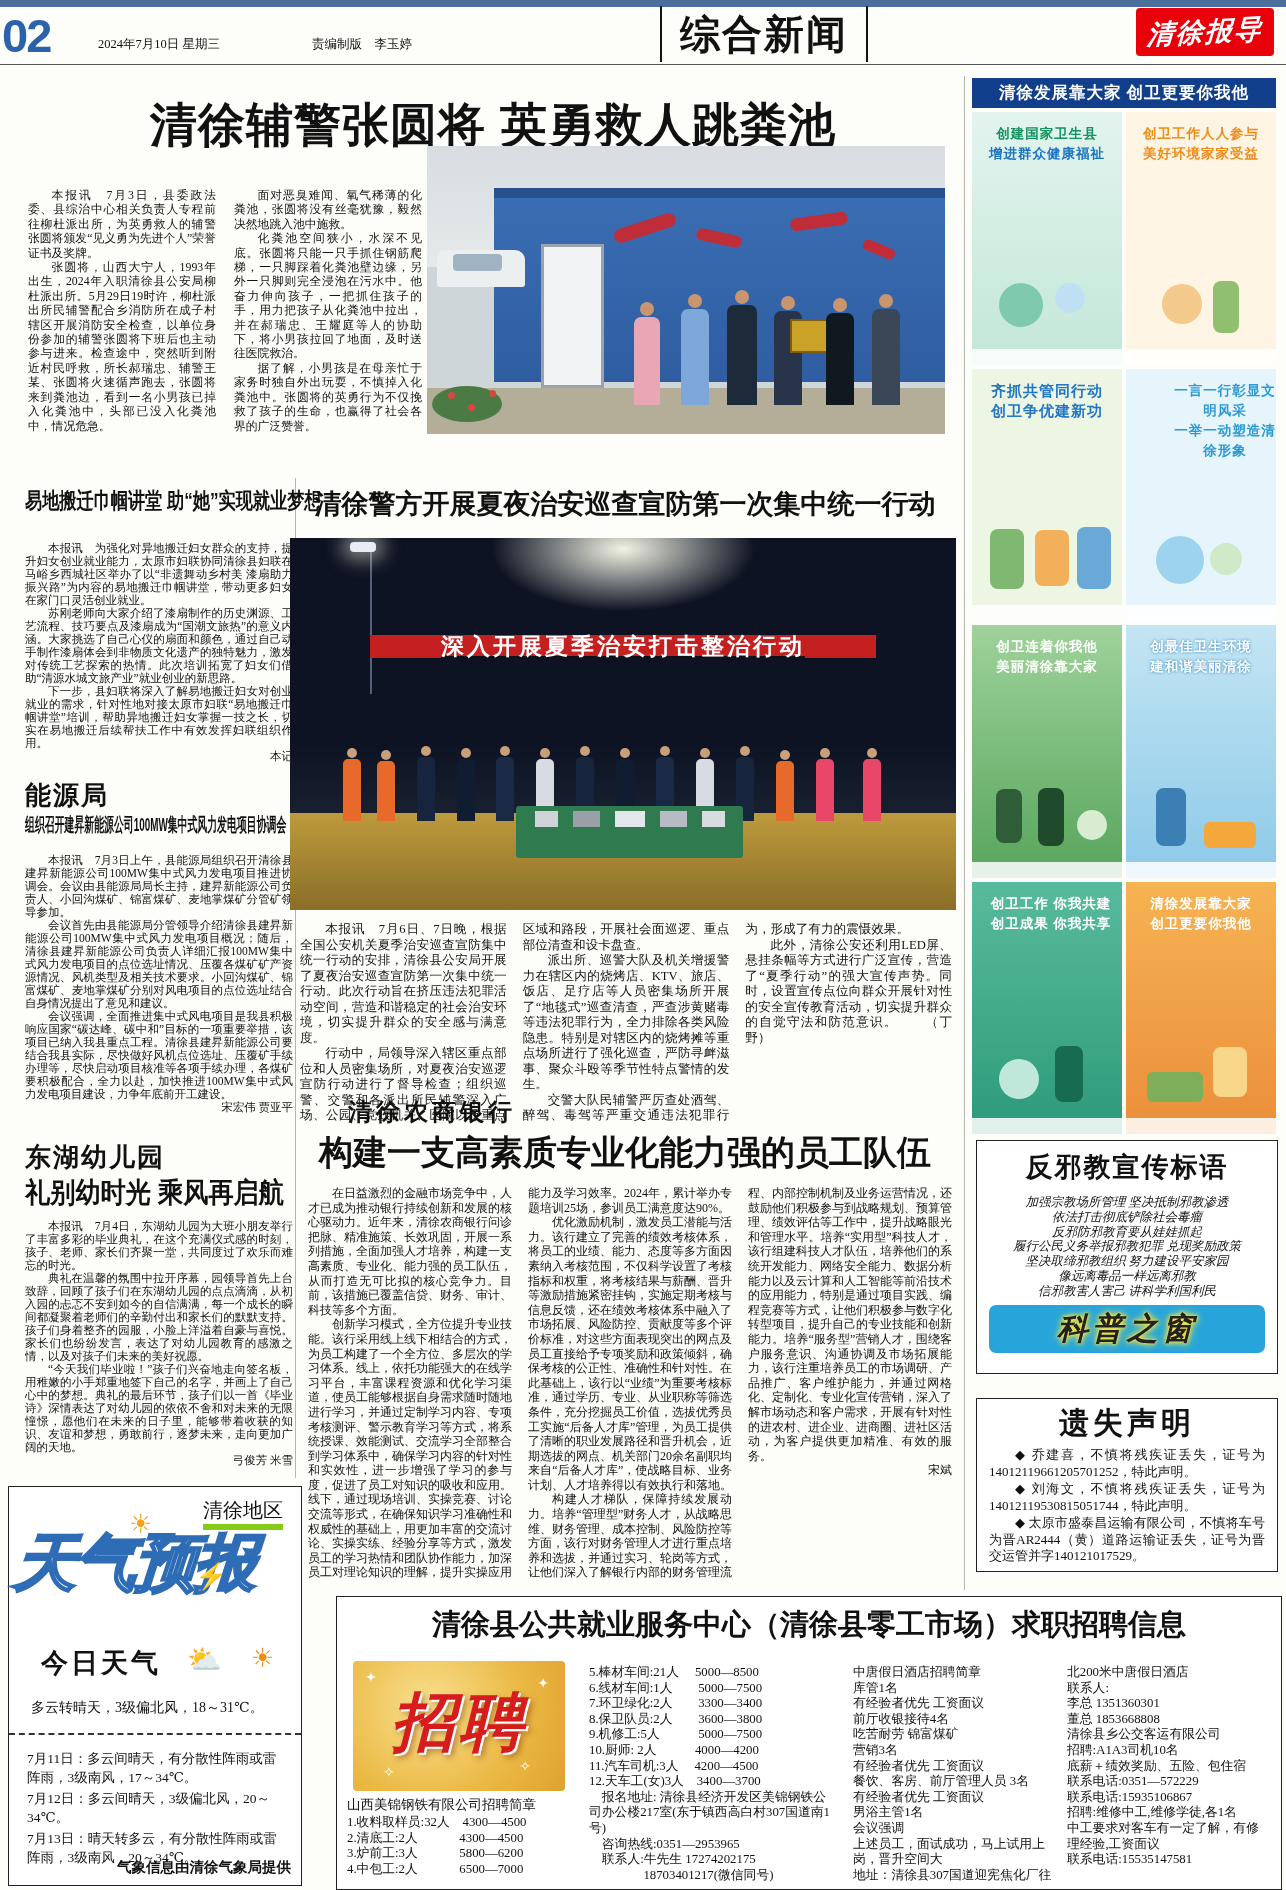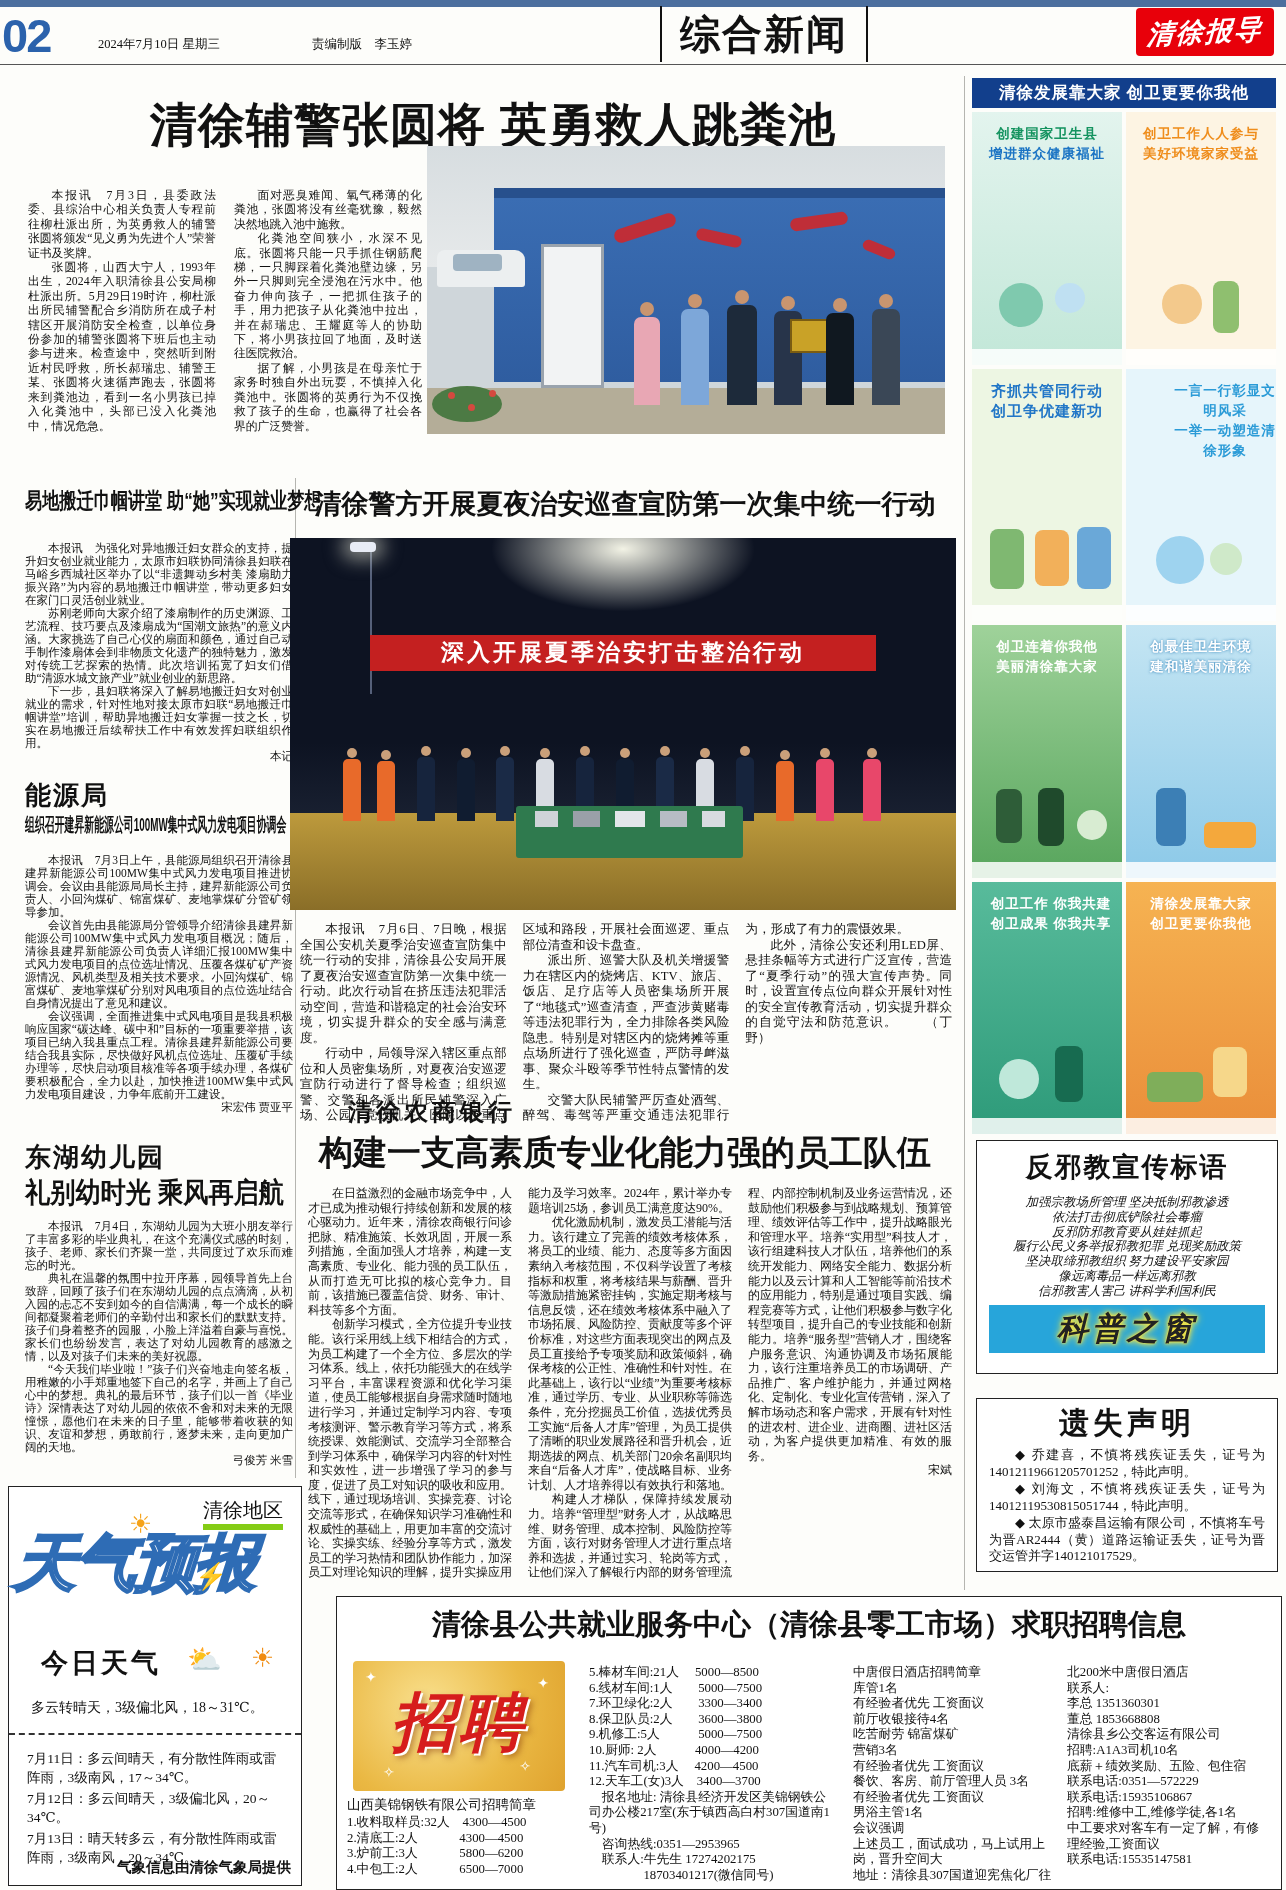--- a/index.html
+++ b/index.html
@@ -58,21 +58,21 @@
   .w-dash{position:absolute;left:0px;top:246px;width:292px;border-top:2px dashed #333;}
   .w-fc{position:absolute;left:18px;top:262px;width:260px;font-size:13.5px;line-height:19px;}
   .w-fc div{margin-bottom:2px;}
   .w-prov{position:absolute;right:10px;bottom:8px;font-size:14.5px;font-weight:bold;}
   
   .pol-headline{left:300px;top:486px;width:650px;text-align:center;font-size:27px;font-weight:bold;}
   .photo2{left:290px;top:538px;width:666px;height:372px;overflow:hidden;background:linear-gradient(#0d1322 55%,#273043);}
   .p2-glow{position:absolute;left:30%;top:-14%;width:40%;height:34%;background:radial-gradient(ellipse,rgba(255,255,240,.95),rgba(255,255,240,0) 70%);}
   .p2-pole{position:absolute;left:12%;top:2%;width:2px;height:40%;background:#55607a;}
   .p2-lamp{position:absolute;left:9%;top:1%;width:26px;height:10px;background:#e8ecf5;border-radius:4px;box-shadow:0 0 18px 8px rgba(240,240,220,.5);}
-  .p2-banner{position:absolute;left:12%;top:26%;width:76%;height:36px;background:#c42020;display:flex;align-items:center;justify-content:center;}
+  .p2-banner{position:absolute;left:12%;top:26%;width:76%;height:23px;background:#c42020;display:flex;align-items:center;justify-content:center;text-decoration:underline;}
   .p2-banner span{color:#fff;font-weight:bold;font-size:23px;letter-spacing:3px;white-space:nowrap;}
   .p2-ground{position:absolute;left:0;bottom:0;width:100%;height:26%;background:linear-gradient(#bd9a3c,#front 0,#8a6e28);background:linear-gradient(#bd9a3c,#8a6e28);}
   .p2-table{position:absolute;left:34%;bottom:14%;width:34%;height:14%;background:#2f7a4e;border-radius:3px;}
   .p2-table::after{content:"";position:absolute;left:8%;top:10%;width:84%;height:30%;
      background:linear-gradient(90deg,#cfd3d8 0 12%,transparent 12% 20%,#9aa0a8 20% 34%,transparent 34% 42%,#e3e6ea 42% 58%,transparent 58% 66%,#b7bcc4 66% 80%,transparent 80% 88%,#d8dbe0 88% 100%);}
   .pfig{position:absolute;border-radius:5px 5px 0 0;}
   .pfig::before{content:"";position:absolute;top:-11px;left:50%;margin-left:-5px;width:10px;height:10px;border-radius:50%;background:#caa07a;}
   .pol-body{left:300px;top:922px;width:652px;height:214px;column-count:3;column-gap:16px;column-fill:auto;
             font-size:12.6px;line-height:15.5px;overflow:hidden;}
   
@@ -96,21 +96,21 @@
   .pt4{background:#e6f5fb;padding-left:48px;} .pt4 .l1,.pt4 .l2{color:#2b9bd7;}
   .pt5{background:linear-gradient(#9fd29a,#57a55c);} .pt5 .l1,.pt5 .l2{color:#fff;}
   .pt6{background:linear-gradient(#c4e5f3,#8cc9e8);} .pt6 .l1,.pt6 .l2{color:#fff;text-shadow:0 0 3px #2a7cb5;}
   .pt7{background:linear-gradient(#58bb9b,#2d9a79);padding-left:8px;} .pt7 .l1,.pt7 .l2{color:#fff;}
   .pt8{background:linear-gradient(#f6b352,#ea8e3a);} .pt8 .l1,.pt8 .l2{color:#fff;}
   
   .acbox{left:976px;top:1140px;width:300px;height:232px;border:1.5px solid #222;background:#fff;}
   .ac-title{position:absolute;left:0;top:8px;width:100%;text-align:center;font-size:27px;font-weight:bold;letter-spacing:2px;}
   .ac-slogans{position:absolute;left:6px;top:54px;width:288px;font-size:12.5px;font-style:italic;text-align:center;}
   .ac-slogans div{line-height:14.8px;}
-  .ac-banner{position:absolute;left:12px;top:164px;width:276px;height:48px;background:#27a5da;display:flex;align-items:center;justify-content:center;}
+  .ac-banner{position:absolute;left:12px;top:164px;width:276px;height:48px;background:#27a5da;display:flex;align-items:center;justify-content:center;border-radius:7px;}
   .ac-banner span{font-size:31px;font-weight:bold;font-style:italic;color:#222;letter-spacing:4px;
                   text-shadow:0 0 5px #ffe93e,0 0 2px #ffe93e,0 0 8px #ffe93e;}
   .lostbox{left:976px;top:1398px;width:300px;height:172px;border:1.5px solid #222;background:#fff;}
   .lost-title{position:absolute;left:0;top:4px;width:100%;text-align:center;font-size:30px;font-weight:bold;letter-spacing:4px;}
   .lost-items{position:absolute;left:12px;top:48px;width:276px;font-size:13px;line-height:16.5px;text-align:justify;}
   .lost-items div{margin-bottom:1px;text-indent:2em;}
   
   .recbox{left:336px;top:1596px;width:944px;height:292px;border:1.5px solid #222;background:#fff;}
   .rec-title{position:absolute;left:0;top:8px;width:100%;text-align:center;font-size:29px;font-weight:bold;}
   .zp{position:absolute;left:16px;top:64px;width:212px;height:130px;border-radius:4px;overflow:hidden;

